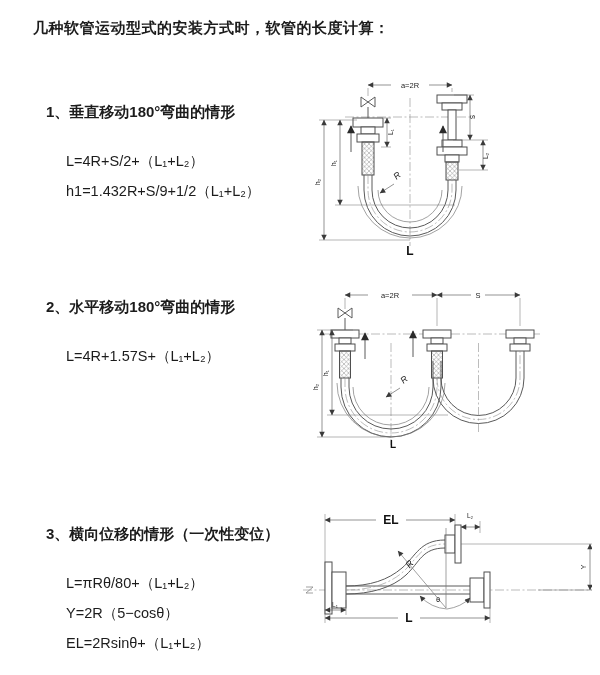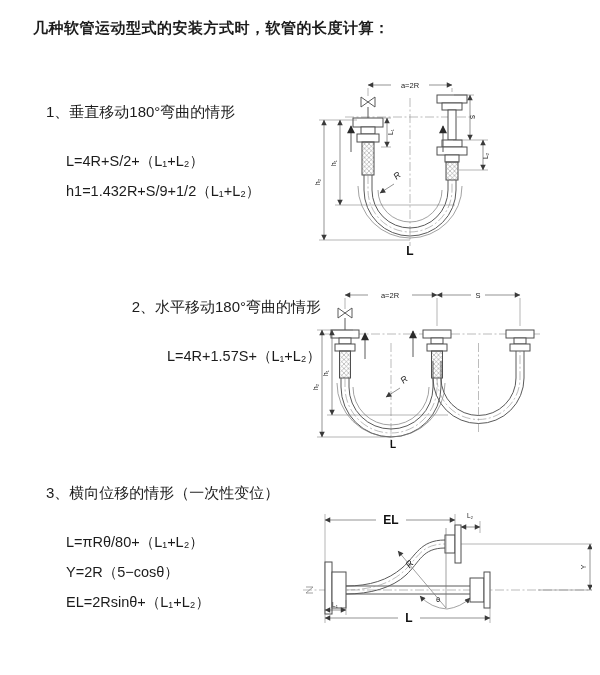--- a/index.html
+++ b/index.html
@@ -1,21 +1,21 @@
 <!DOCTYPE html>
 <html><head>
 <meta charset="utf-8">
 <style>
   html,body{margin:0;padding:0;background:#fff;}
   .page{position:relative;width:592px;height:675px;background:#ffffff;overflow:hidden;
         font-family:"Liberation Sans","DejaVu Sans",sans-serif;color:#1c1c1c;}
   .title{position:absolute;left:33px;top:19px;font-size:15px;font-weight:bold;letter-spacing:.5px;white-space:nowrap;}
   .section{position:absolute;left:46px;width:275px;}
-  .sec1{top:103px;} .sec2{top:298px;text-align:right;} .sec3{top:484px;}
-  .heading{font-size:15px;font-weight:normal;line-height:18px;white-space:nowrap;}
+  .sec1{top:103px;} .sec2{top:298px;} .sec3{top:525px;}
+  .heading{font-size:15px;font-weight:bold;line-height:18px;white-space:nowrap;}
   .formulas{margin-top:25px;padding-left:20px;}
   .formula{font-size:14.5px;line-height:30px;white-space:nowrap;}
   svg.diagram{position:absolute;}
   .d1{left:315px;top:72px;} .d2{left:308px;top:283px;} .d3{left:298px;top:505px;}
   svg text{font-family:"Liberation Sans","DejaVu Sans",sans-serif;fill:#222;}
   .dim{stroke:#4a4a4a;stroke-width:.6;fill:none;}
   .ext{stroke:#6a6a6a;stroke-width:.5;fill:none;}
   .draw{stroke:#5a5a5a;stroke-width:1;fill:none;}
   .thin{stroke:#7a7a7a;stroke-width:.7;fill:none;}
   .cl{stroke:#8f8f8f;stroke-width:.6;fill:none;stroke-dasharray:9 2.5 2 2.5;}

